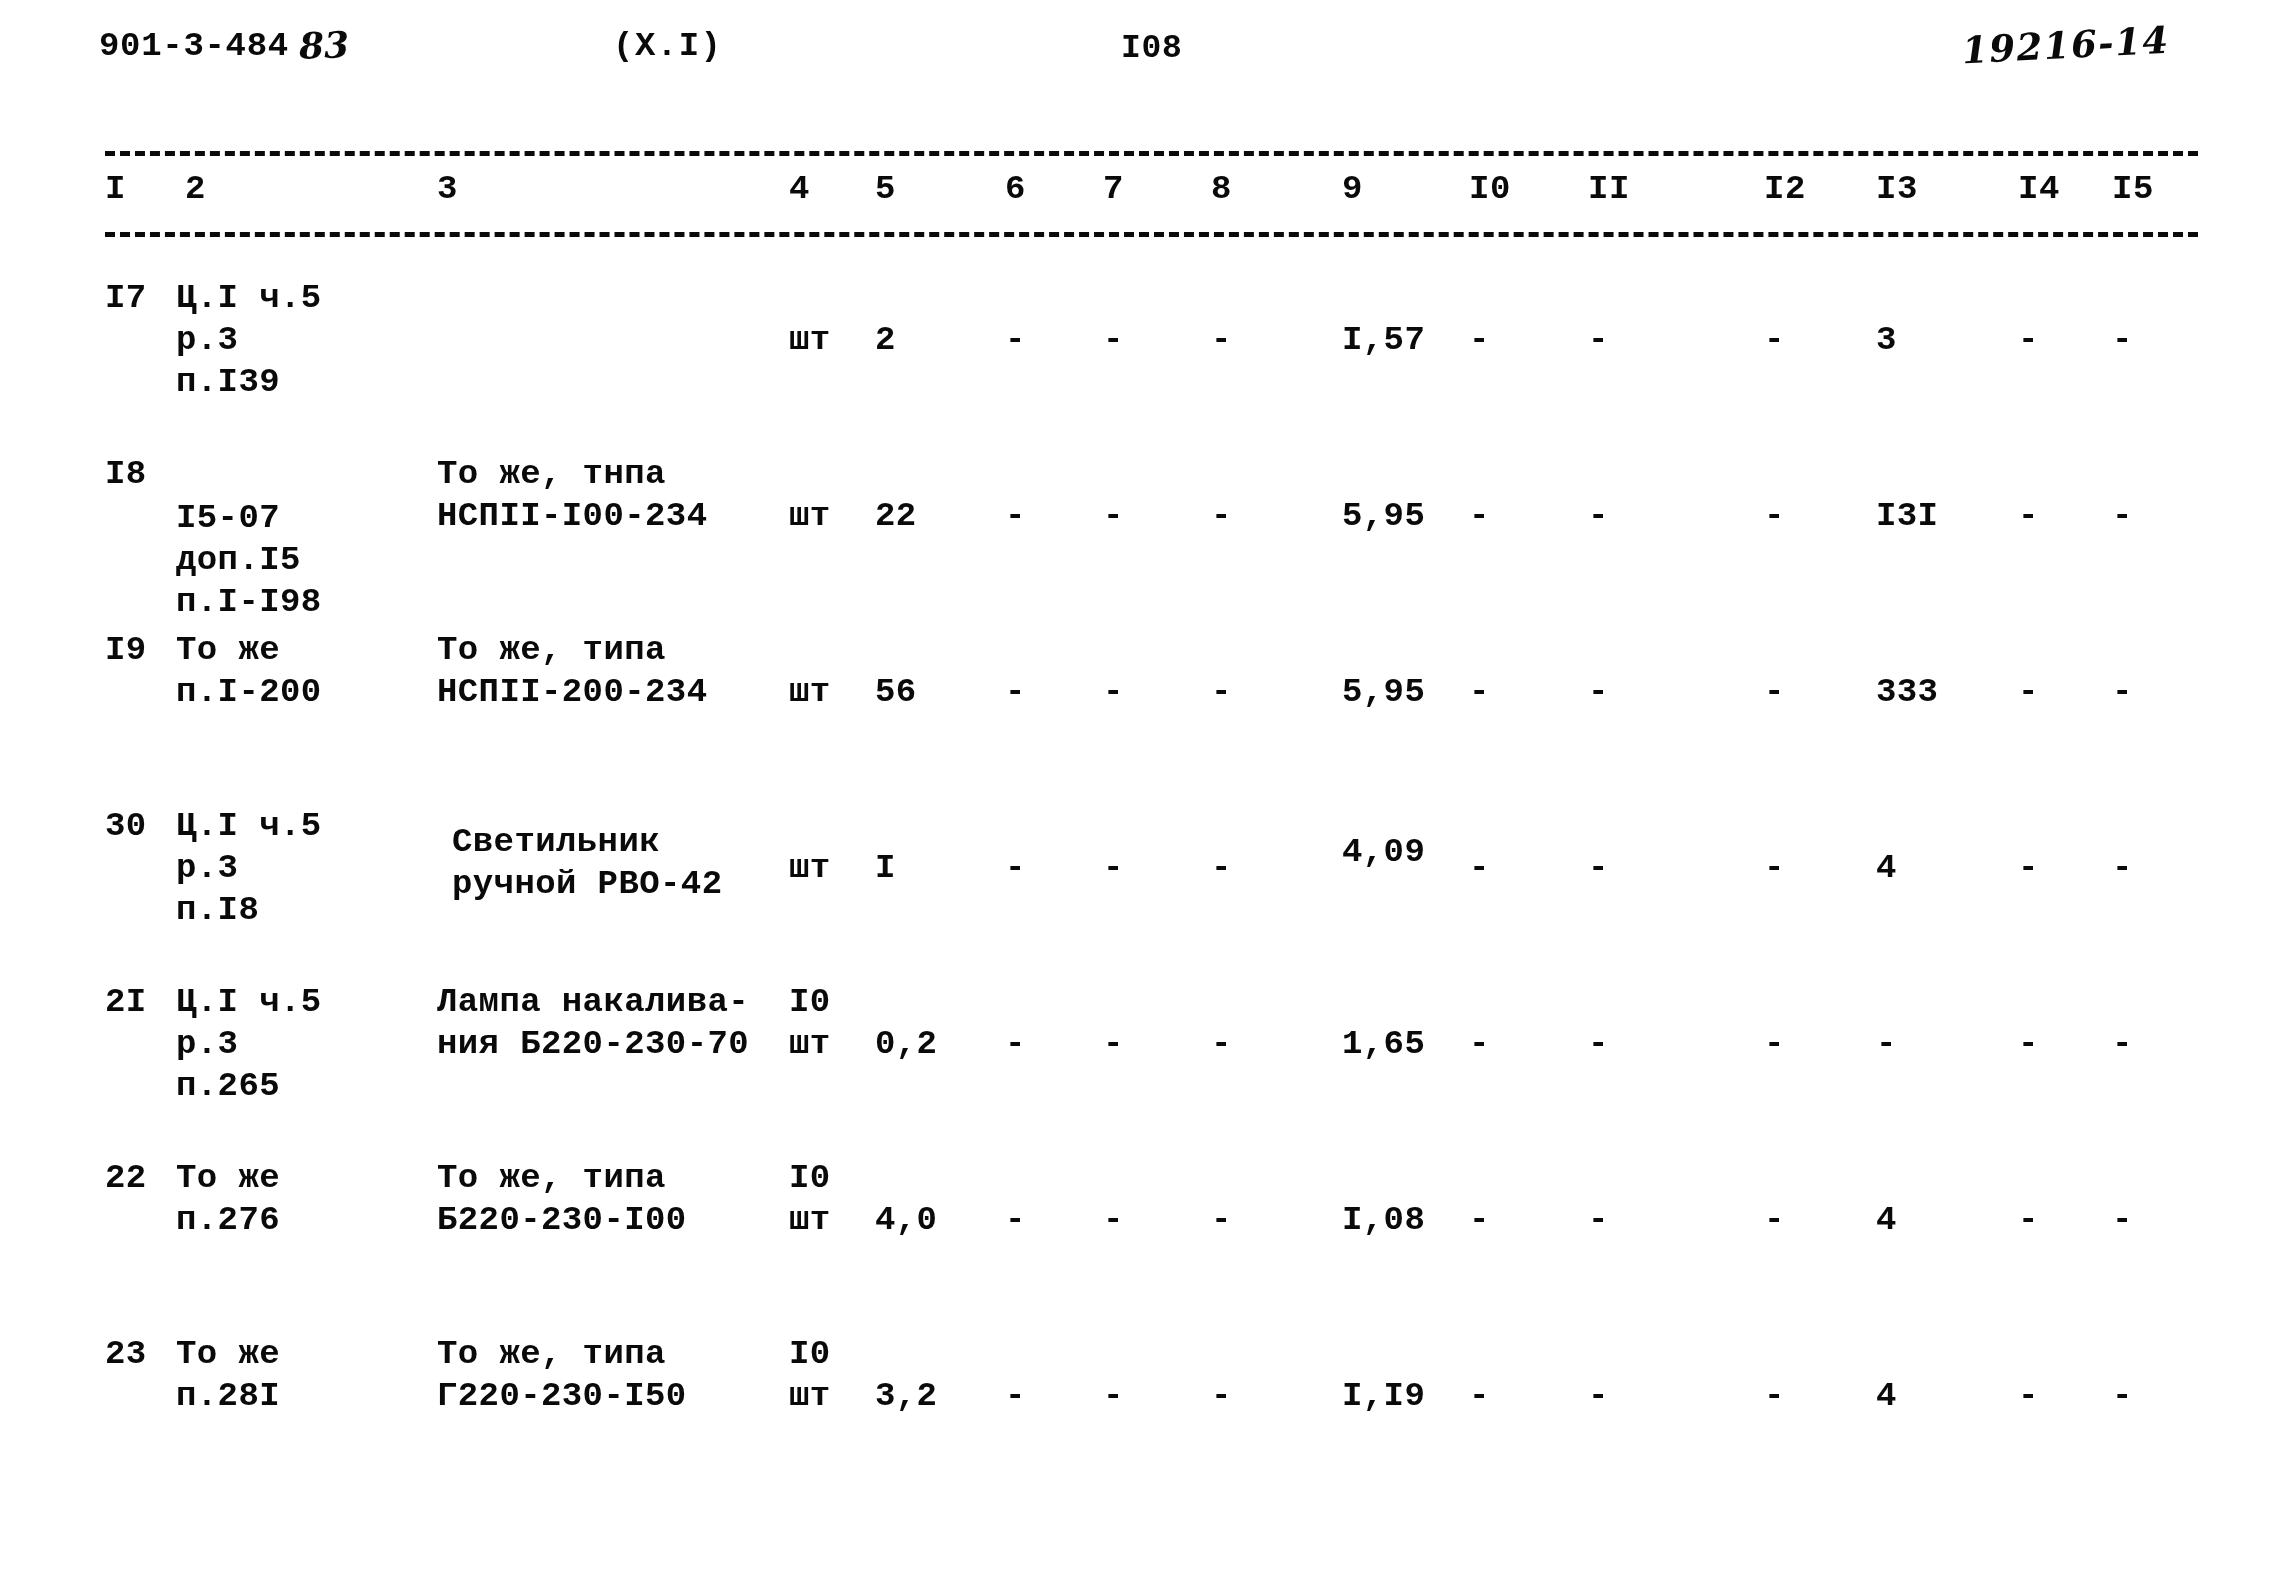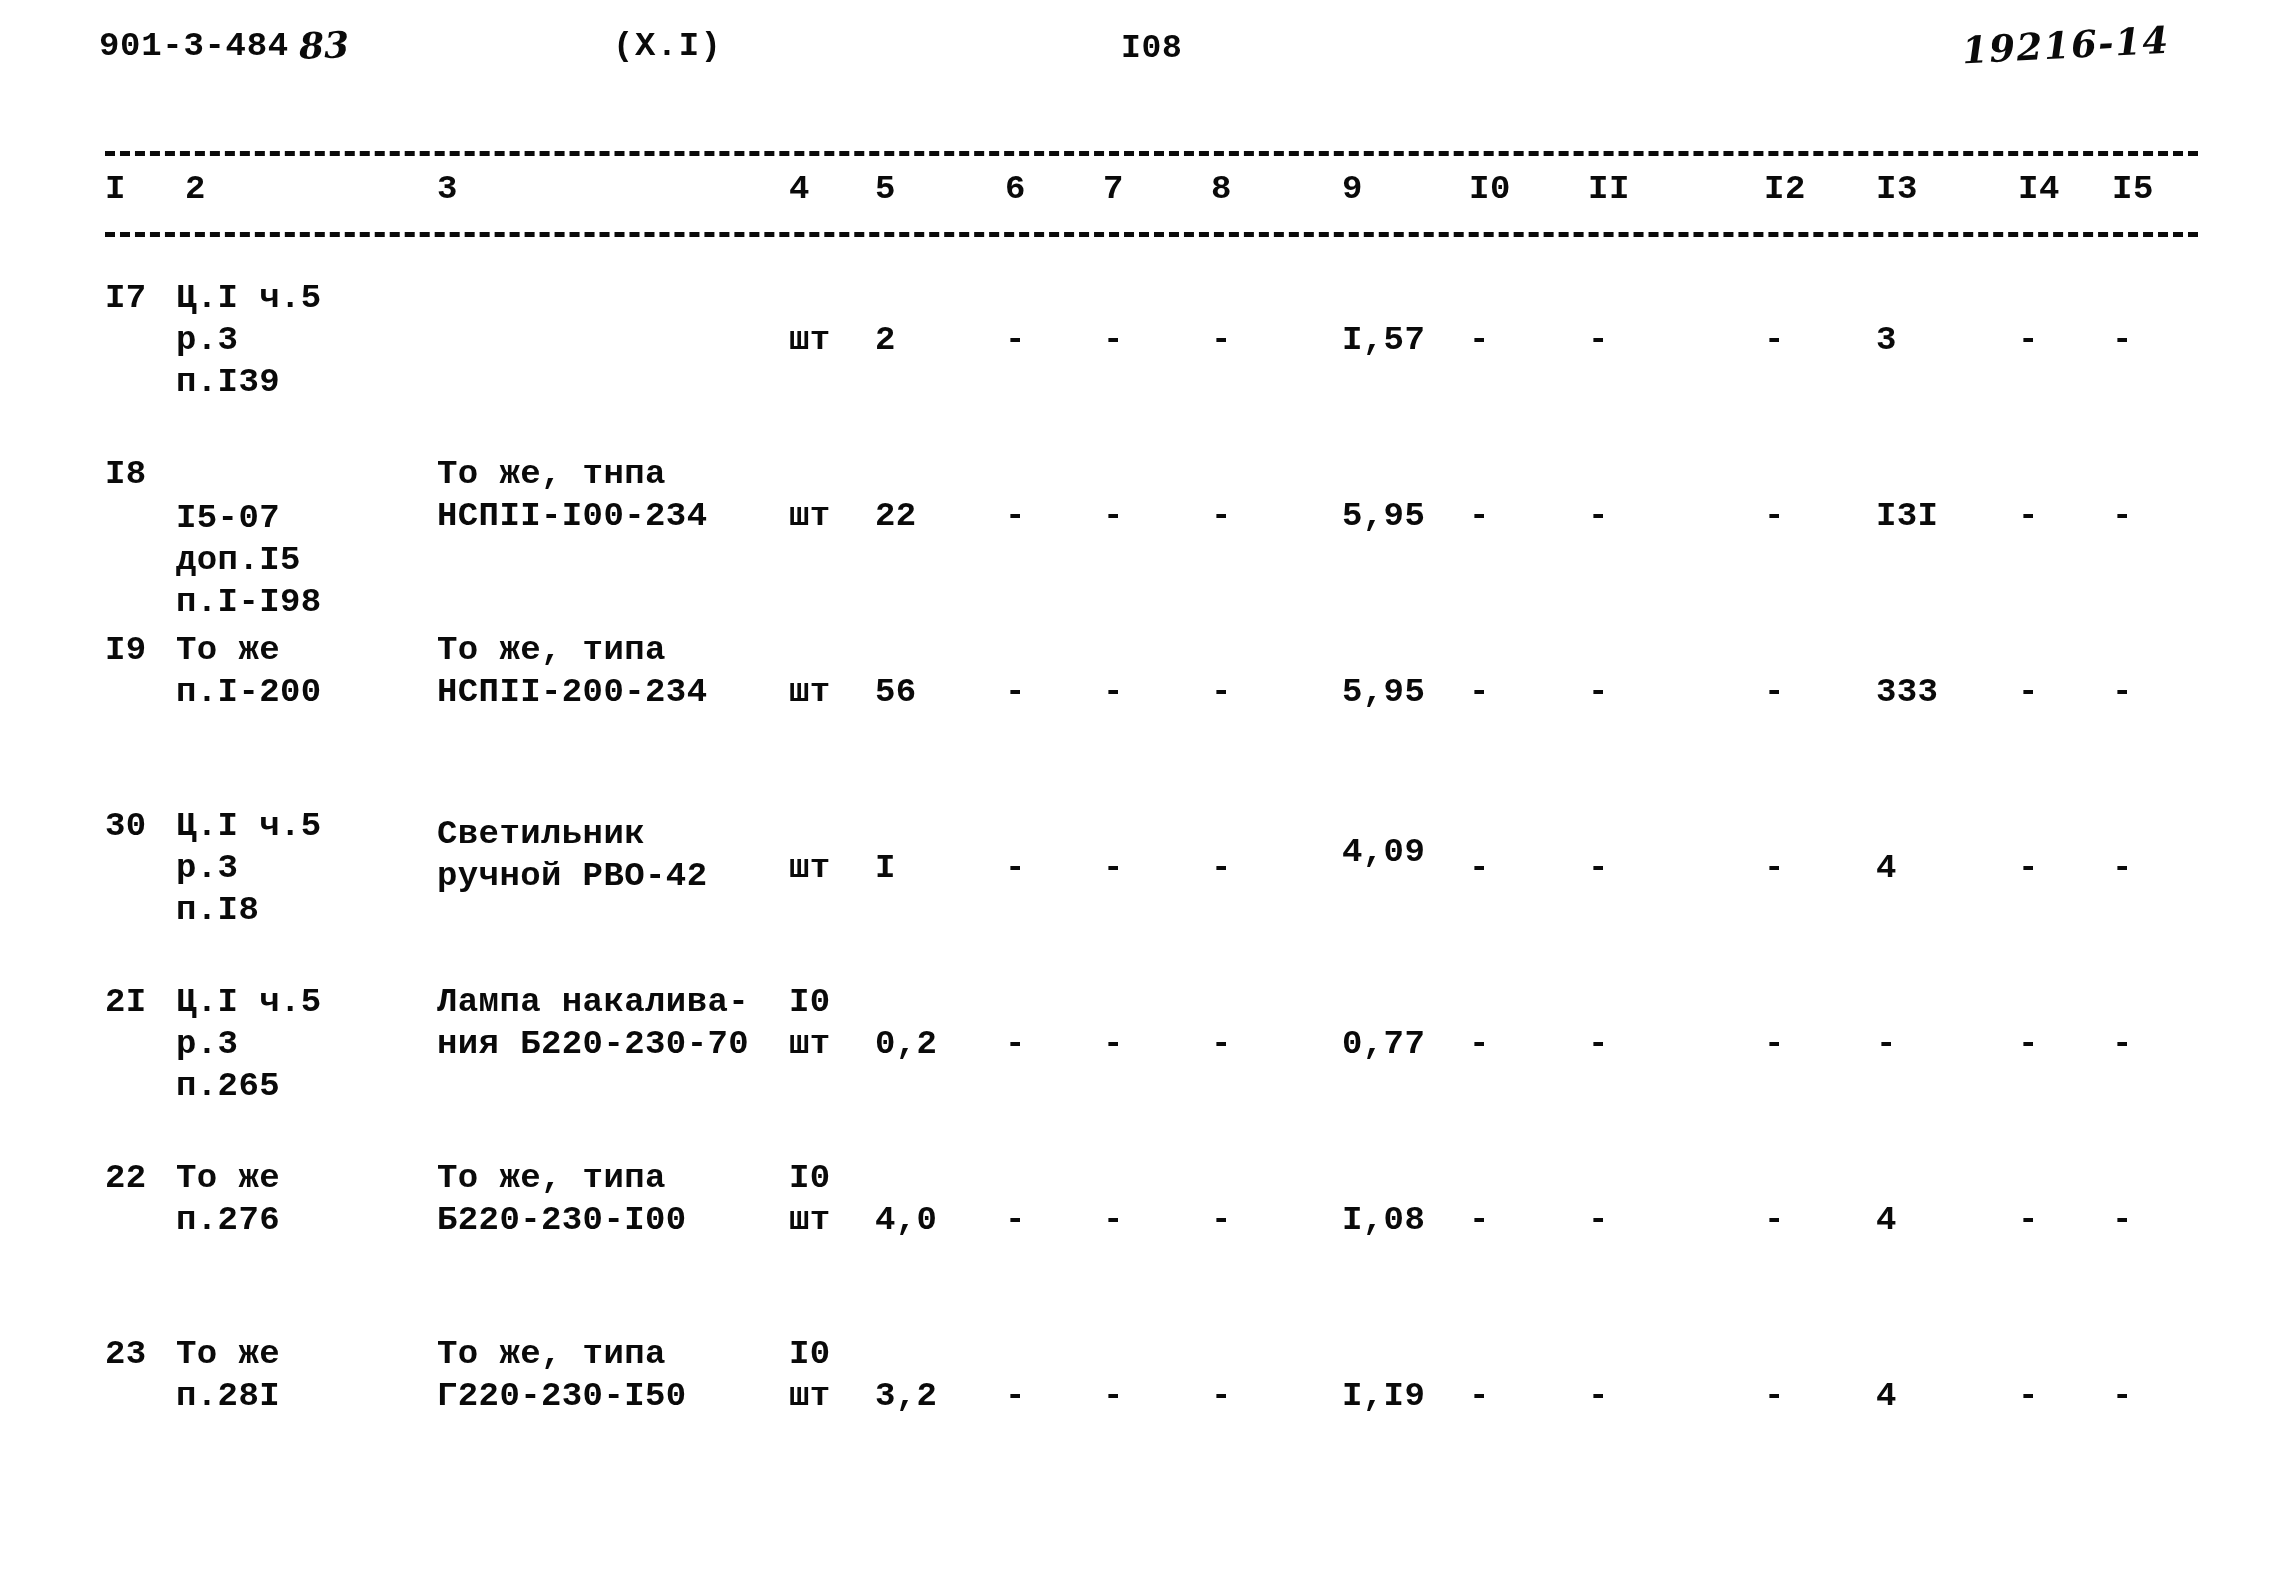--- a/index.html
+++ b/index.html
@@ -222,21 +222,21 @@
         <div class="cell c-12" style="top: 42px;">-</div>
         <div class="cell c-13" style="top: 42px;">333</div>
         <div class="cell c-14" style="top: 42px;">-</div>
         <div class="cell c-15" style="top: 42px;">-</div>
       </div>
       <div class="row">
         <div class="cell c-num" style="top: 0px;">30</div>
         <div class="cell c-just" style="top: 0px;">Ц.I ч.5
 р.3
 п.I8</div>
-        <div class="cell c-name" style="top: 8px;">Светильник
+        <div class="cell c-name" style="top: 16px; margin-left: 15px;">Светильник
 ручной РВО-42</div>
         <div class="cell c-unit" style="top: 42px;">шт</div>
         <div class="cell c-qty" style="top: 42px;">I</div>
         <div class="cell c-6" style="top: 42px;">-</div>
         <div class="cell c-7" style="top: 42px;">-</div>
         <div class="cell c-8" style="top: 42px;">-</div>
         <div class="cell c-9" style="top: 26px;">4,09</div>
         <div class="cell c-10" style="top: 42px;">-</div>
         <div class="cell c-11" style="top: 42px;">-</div>
         <div class="cell c-12" style="top: 42px;">-</div>
@@ -250,21 +250,21 @@
 р.3
 п.265</div>
         <div class="cell c-name" style="top: 0px;">Лампа накалива-
 ния Б220-230-70</div>
         <div class="cell c-unit" style="top: 0px;">I0
 шт</div>
         <div class="cell c-qty" style="top: 42px;">0,2</div>
         <div class="cell c-6" style="top: 42px;">-</div>
         <div class="cell c-7" style="top: 42px;">-</div>
         <div class="cell c-8" style="top: 42px;">-</div>
-        <div class="cell c-9" style="top: 42px;">0,77</div>
+        <div class="cell c-9" style="top: 42px;">1,65</div>
         <div class="cell c-10" style="top: 42px;">-</div>
         <div class="cell c-11" style="top: 42px;">-</div>
         <div class="cell c-12" style="top: 42px;">-</div>
         <div class="cell c-13" style="top: 42px;">-</div>
         <div class="cell c-14" style="top: 42px;">-</div>
         <div class="cell c-15" style="top: 42px;">-</div>
       </div>
       <div class="row">
         <div class="cell c-num" style="top: 0px;">22</div>
         <div class="cell c-just" style="top: 0px;">То же

